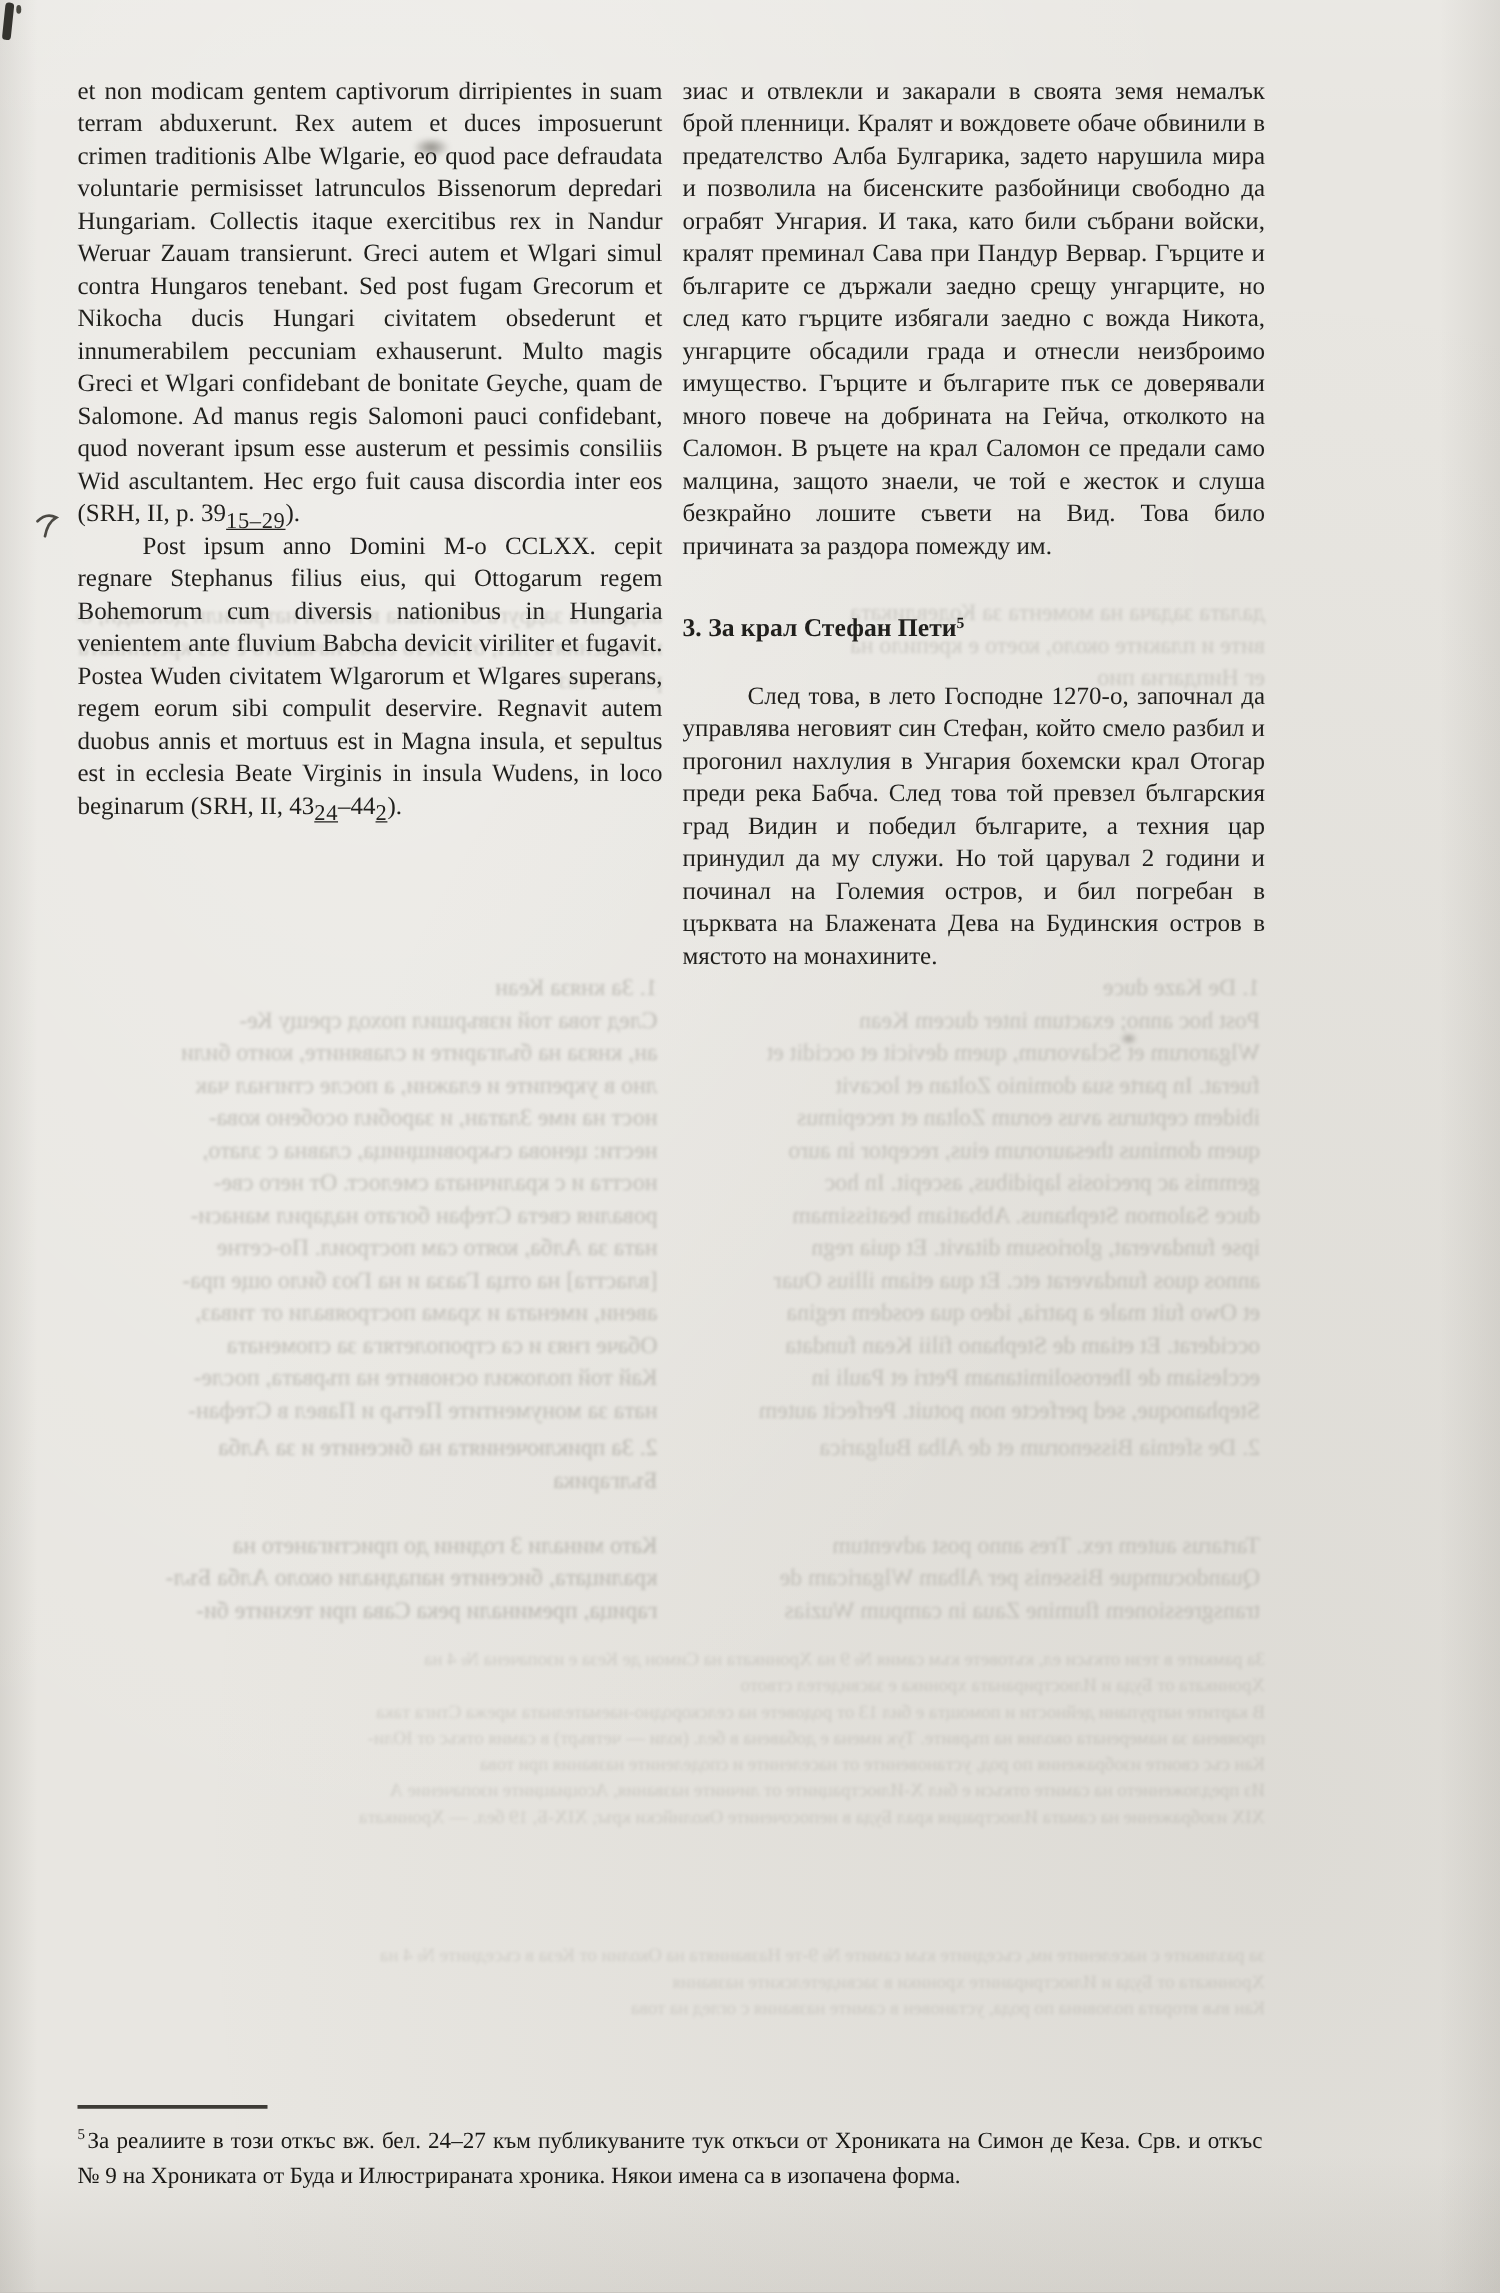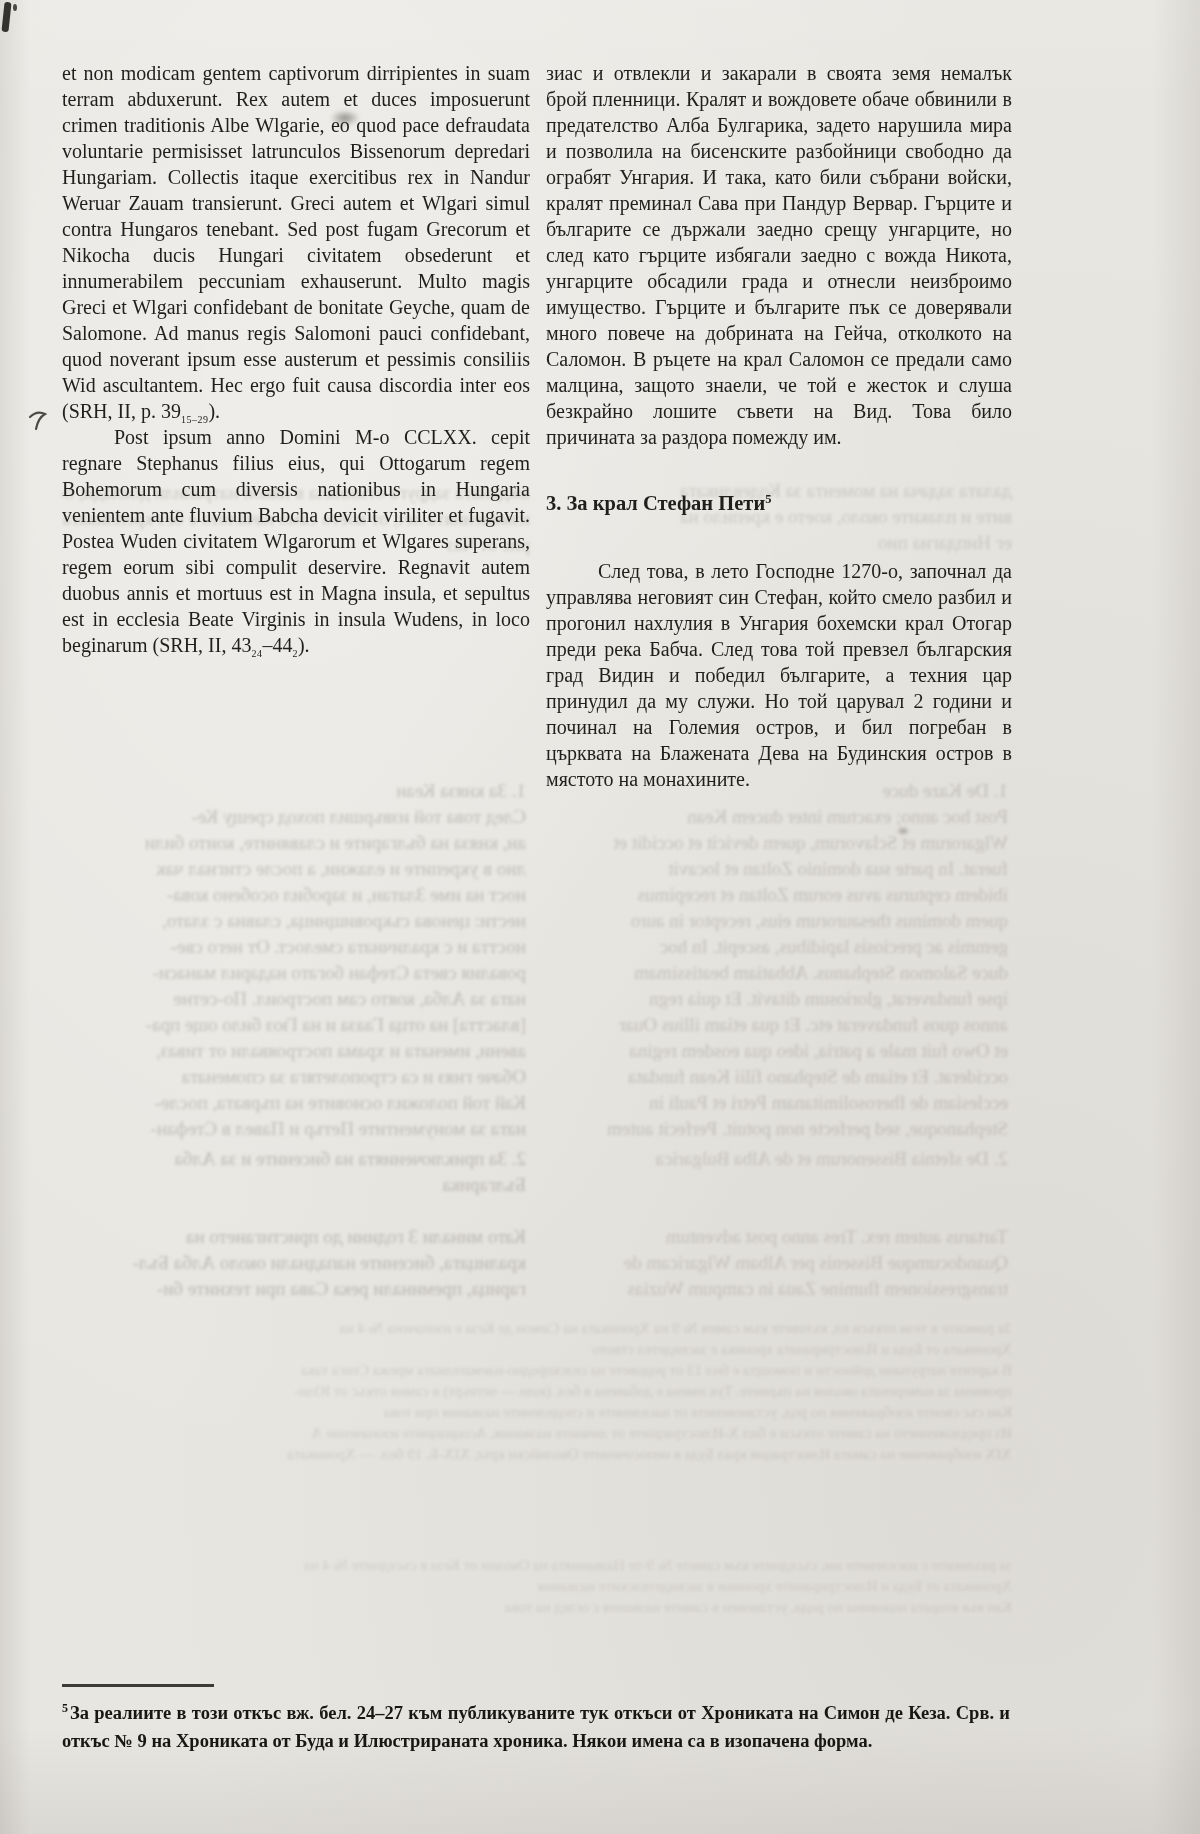--- a/index.html
+++ b/index.html
@@ -14,36 +14,36 @@
     font-family:"Liberation Serif","DejaVu Serif",serif;
     color:var(--ink,#201f1c);
   }
   .col{position:absolute;font-size:20px;line-height:26px;text-align:justify;}
   .col-left{left:62px;top:60px;width:468px;}
   .col-right{left:546px;top:60px;width:466px;}
   .para{margin:0;}
   .indent{text-indent:52px;}
   h3.section{font-size:20.5px;font-weight:bold;margin:0;text-align:left;text-indent:0;}
   .col-left h3.section{margin-top:96px;margin-bottom:28px;}
-  .col-right h3.section{margin-top:40px;margin-bottom:42px;}
-  sub{font-size:10px;line-height:0;vertical-align:-5px;letter-spacing:.5px;}
+  .col-right h3.section{margin-top:40px;margin-bottom:28px;}
+  sub{font-size:18px;line-height:0;vertical-align:-5px;letter-spacing:.5px;text-decoration:underline;}
   sup{font-size:12.5px;line-height:0;vertical-align:7px;}
   
   .bt-layer{position:absolute;inset:0;pointer-events:none;}
   .bt-block{
     position:absolute;color:#6f6c62;filter:blur(1.4px);
     transform:scaleX(-1);text-align:justify;
     font-family:"Liberation Serif","DejaVu Serif",serif;
   }
   .bt-line{min-height:1em;white-space:nowrap;overflow:hidden;}
   
   .fn-rule{position:absolute;left:62px;top:1684px;width:152px;height:3px;background:#3d3b36;}
   .footnote{
     position:absolute;left:62px;top:1699px;width:948px;
-    font-size:18.5px;line-height:28px;font-weight:bold;text-align:justify;color:#181714;
+    font-size:18.5px;line-height:28px;font-weight:normal;text-align:justify;color:#181714;
   }
   .footnote sup{font-size:12px;vertical-align:7px;margin-right:2px;}
   .page-number{position:absolute;left:74px;top:1850px;font-size:21px;letter-spacing:1px;}
   
   .corner-mark{position:absolute;left:3px;top:2px;width:7px;height:30px;background:#34332e;border-radius:3px;transform:rotate(6deg);}
   .corner-dot{position:absolute;left:13px;top:4px;width:4px;height:7px;background:#4a4942;border-radius:50%;}
   .pen-mark{position:absolute;left:28px;top:408px;}
   .smudge{position:absolute;left:330px;top:110px;width:30px;height:16px;border-radius:50%;
     background:radial-gradient(ellipse, rgba(62,58,50,.55), rgba(62,58,50,0) 70%);filter:blur(2px);}
   .smudge2{position:absolute;left:896px;top:826px;width:14px;height:10px;border-radius:50%;

